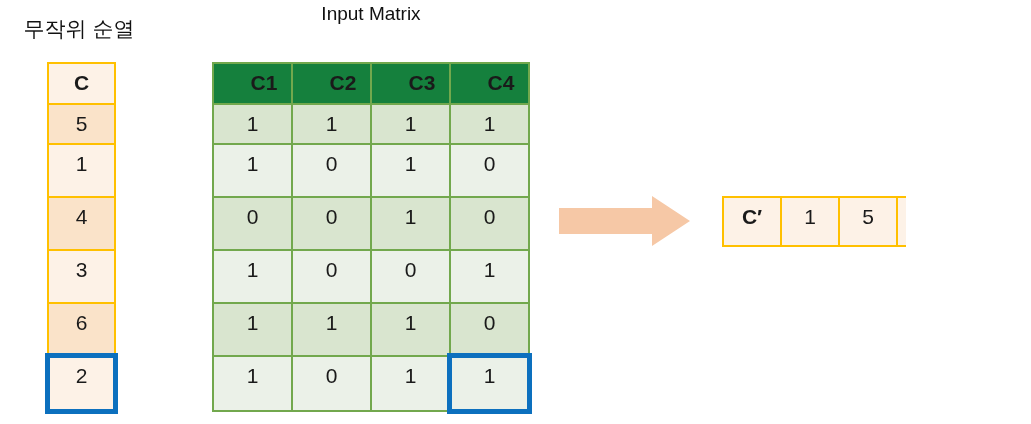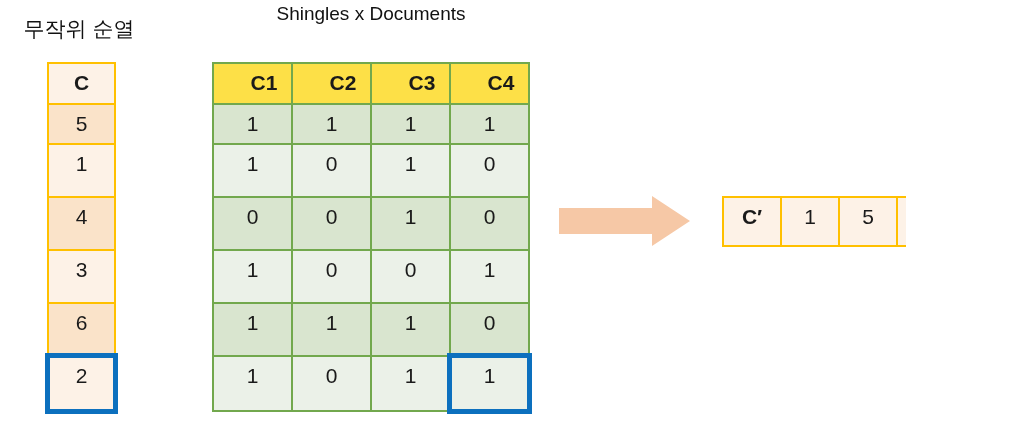--- a/index.html
+++ b/index.html
@@ -25,21 +25,21 @@
   
   #perm { left:47px; top:62px; width:69px; }
   #perm td { border:2px solid #FFC000; background:#FDF2E7; }
   #perm tr:nth-child(even) td { background:#FAE3C9; }
   #perm td.hdr { font-weight:bold; }
 
   
   #matrix { left:212px; top:62px; width:318px; }
   #matrix td { border:2px solid #72A84D; background:#EBF1E8; }
   #matrix tr:nth-child(even) td { background:#D9E5CF; }
-  #matrix tr:first-child td { background:#fde047; font-weight:bold;padding-left:23px; }
+  #matrix tr:first-child td { background:#15803d; font-weight:bold;padding-left:23px; }
 
   
   #sig { left:722px; top:196px; width:280px; }
   #sig td { width:56px; height:41px; border:2px solid #FFC000; background:#FDF2E7; }
   #sig td.hdr { font-weight:bold; }
 
   
   td.hl { position:relative; }
   td.hl::after { content:""; position:absolute; inset:-4px; border:5px solid #0C70BE; pointer-events:none; }
 
@@ -51,21 +51,21 @@
   }
 </style>
 </head>
 <body>
 
 <div class="canvas">
 
   <div class="title" id="t-perm">무작위 순열</div>
 
   <div class="title" id="t-matrix">
-    <div>Shingles x Documents</div>
+    <div>Input Matrix</div>
   </div>
 
 
   <table id="perm">
     <tbody>
         <tr class="rh-head">
           <td class="hdr">C</td>
         </tr>
     <tr class="rh-a">
           <td>5</td>

